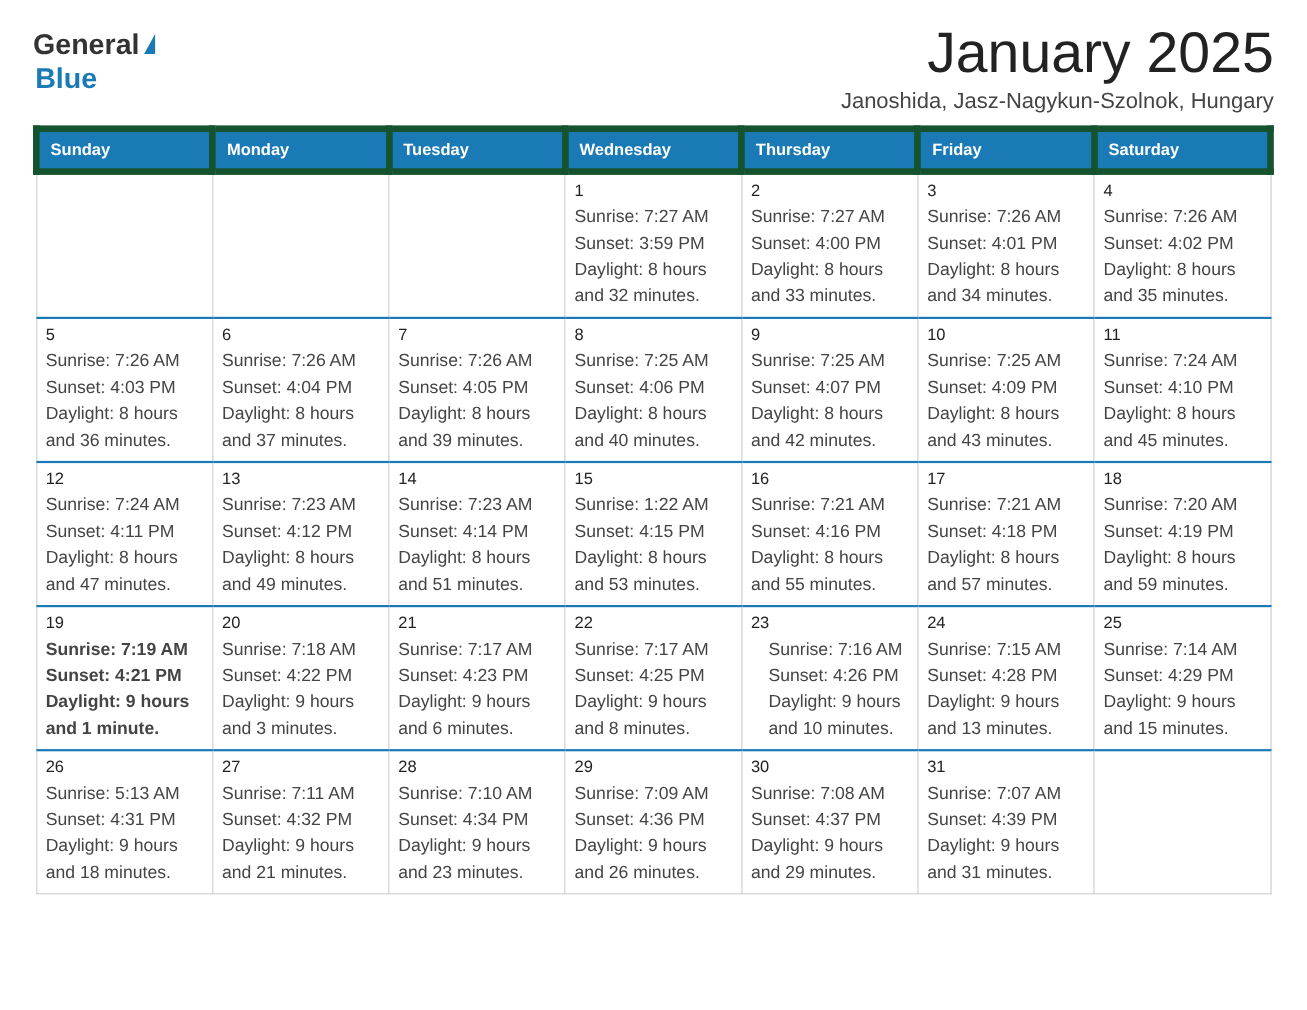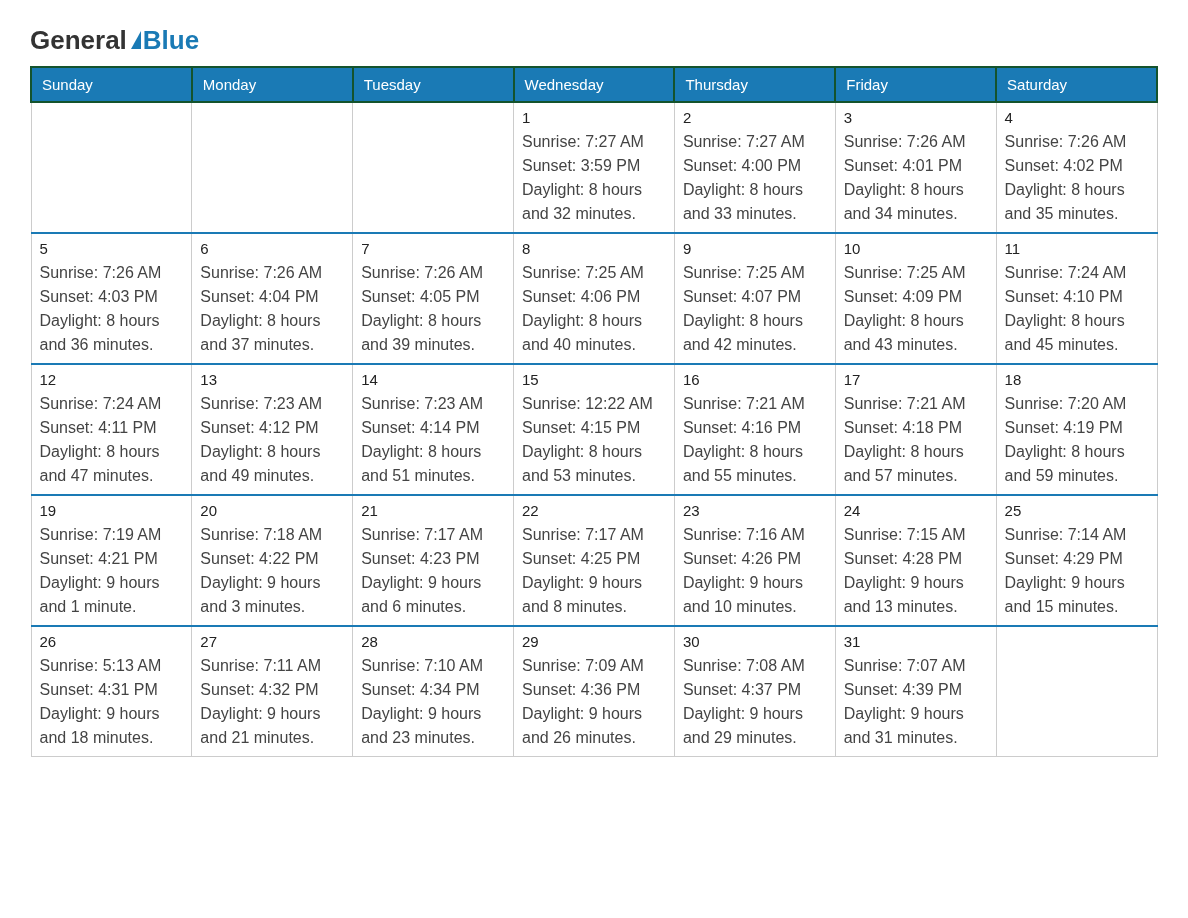--- a/index.html
+++ b/index.html
@@ -11,21 +11,21 @@
       min-height: 918px;
     }
     .header {
       display: flex;
       justify-content: space-between;
       align-items: flex-start;
       margin-bottom: 10px;
     }
     .logo {
       display: flex;
-      flex-direction: row;
+      flex-direction: column;
       align-items: flex-start;
       padding-top: 5px;
     }
     .logo-text {
       display: flex;
       align-items: center;
     }
     .logo-general {
       font-size: 26px;
       font-weight: bold;
@@ -64,22 +64,22 @@
       width: 100%;
       border-collapse: collapse;
       margin-top: 10px;
     }
     .calendar th {
       background-color: #1a7ab5;
       color: white;
       text-align: left;
       padding: 8px 10px;
       font-size: 15px;
-      font-weight: normal;
-      border: 2px solid #14532d;
+      font-weight: bold;
+      border: 6px solid #14532d;
     }
     .calendar td {
       vertical-align: top;
       border: 1px solid #ccc;
       padding: 6px 8px;
       width: 14.285%;
       min-height: 100px;
       background: #fff;
     }
     .calendar tr:first-child td {
@@ -109,20 +109,22 @@
 
 <div class="header">
   <div class="logo">
     <div class="logo-text">
       <span class="logo-general">General</span>
       <div class="logo-triangle"></div>
     </div>
     <span class="logo-blue">Blue</span>
   </div>
   <div class="title-area">
+    <div class="month-title">January 2025</div>
+    <div class="location">Janoshida, Jasz-Nagykun-Szolnok, Hungary</div>
   </div>
 </div>
 
 <table class="calendar">
   <thead>
     <tr>
     <th>Sunday</th>
         <th>Monday</th>
         <th>Tuesday</th>
         <th>Wednesday</th>
@@ -233,21 +235,21 @@
         </td>
         <td>
           <span class="day-number">14</span>
           <div class="day-info" style="white-space: pre-line;">Sunrise: 7:23 AM
 Sunset: 4:14 PM
 Daylight: 8 hours
 and 51 minutes.</div>
         </td>
         <td>
           <span class="day-number">15</span>
-          <div class="day-info" style="white-space: pre-line;">Sunrise: 12:22 AM
+          <div class="day-info" style="white-space: pre-line;">Sunrise: 1:22 AM
 Sunset: 4:15 PM
 Daylight: 8 hours
 and 53 minutes.</div>
         </td>
         <td>
           <span class="day-number">16</span>
           <div class="day-info" style="white-space: pre-line;">Sunrise: 7:21 AM
 Sunset: 4:16 PM
 Daylight: 8 hours
 and 55 minutes.</div>
@@ -263,21 +265,21 @@
           <span class="day-number">18</span>
           <div class="day-info" style="white-space: pre-line;">Sunrise: 7:20 AM
 Sunset: 4:19 PM
 Daylight: 8 hours
 and 59 minutes.</div>
         </td>
       </tr>
       <tr>
         <td>
           <span class="day-number">19</span>
-          <div class="day-info" style="white-space: pre-line;">Sunrise: 7:19 AM
+          <div class="day-info" style="white-space: pre-line; font-weight: bold;">Sunrise: 7:19 AM
 Sunset: 4:21 PM
 Daylight: 9 hours
 and 1 minute.</div>
         </td>
         <td>
           <span class="day-number">20</span>
           <div class="day-info" style="white-space: pre-line;">Sunrise: 7:18 AM
 Sunset: 4:22 PM
 Daylight: 9 hours
 and 3 minutes.</div>
@@ -291,21 +293,21 @@
         </td>
         <td>
           <span class="day-number">22</span>
           <div class="day-info" style="white-space: pre-line;">Sunrise: 7:17 AM
 Sunset: 4:25 PM
 Daylight: 9 hours
 and 8 minutes.</div>
         </td>
         <td>
           <span class="day-number">23</span>
-          <div class="day-info" style="white-space: pre-line;">Sunrise: 7:16 AM
+          <div class="day-info" style="white-space: pre-line; margin-left: 16px;">Sunrise: 7:16 AM
 Sunset: 4:26 PM
 Daylight: 9 hours
 and 10 minutes.</div>
         </td>
         <td>
           <span class="day-number">24</span>
           <div class="day-info" style="white-space: pre-line;">Sunrise: 7:15 AM
 Sunset: 4:28 PM
 Daylight: 9 hours
 and 13 minutes.</div>

